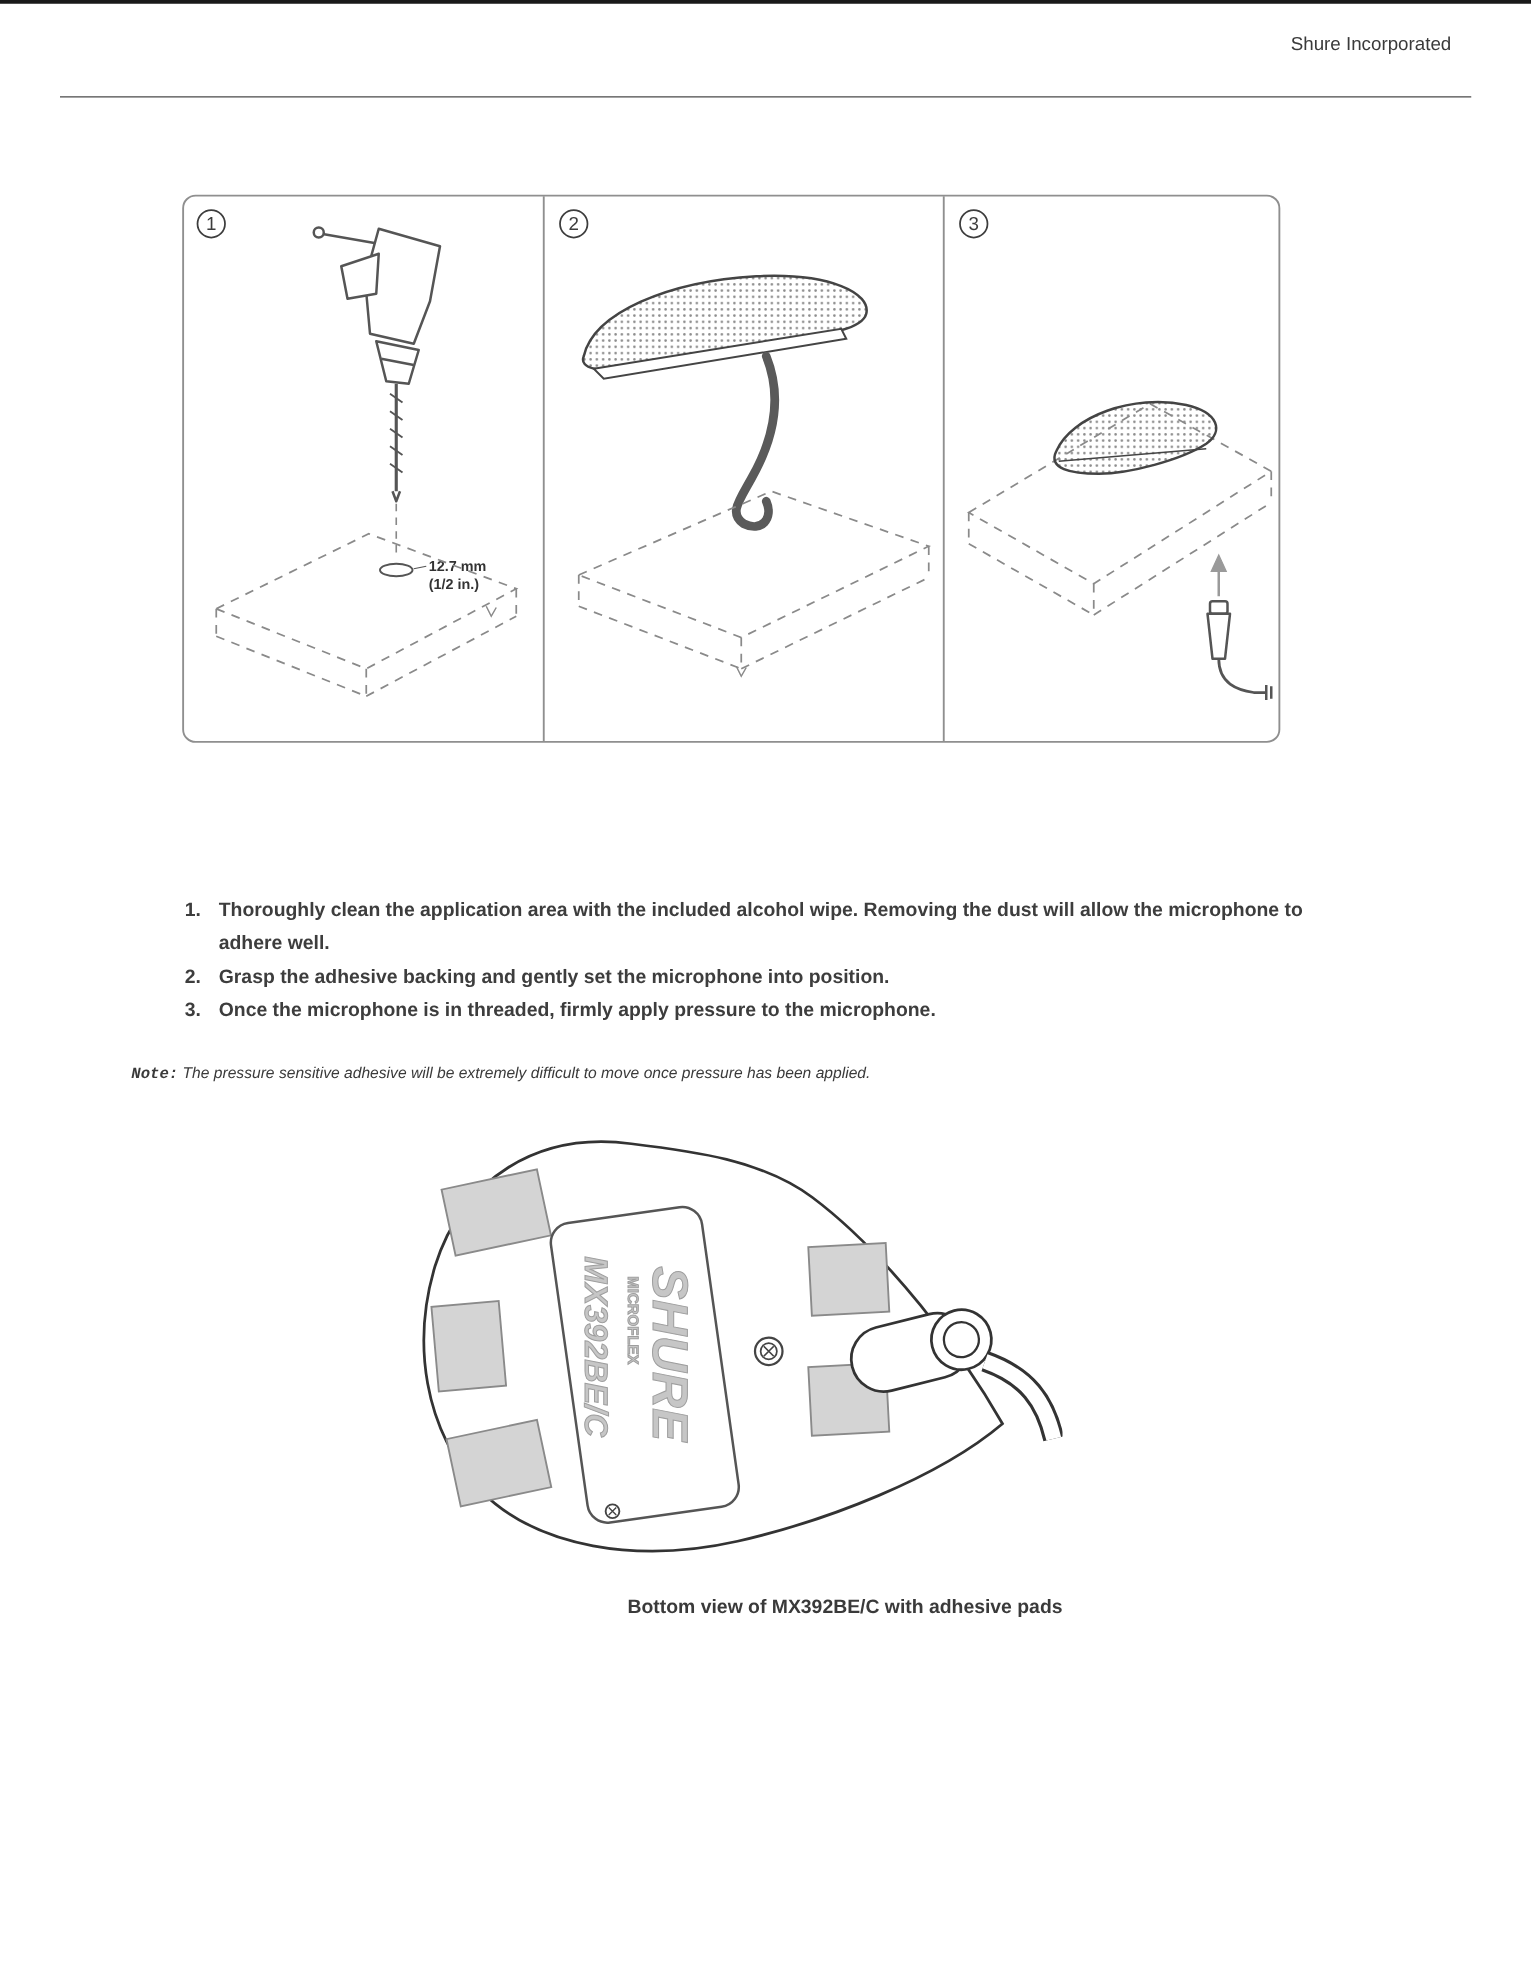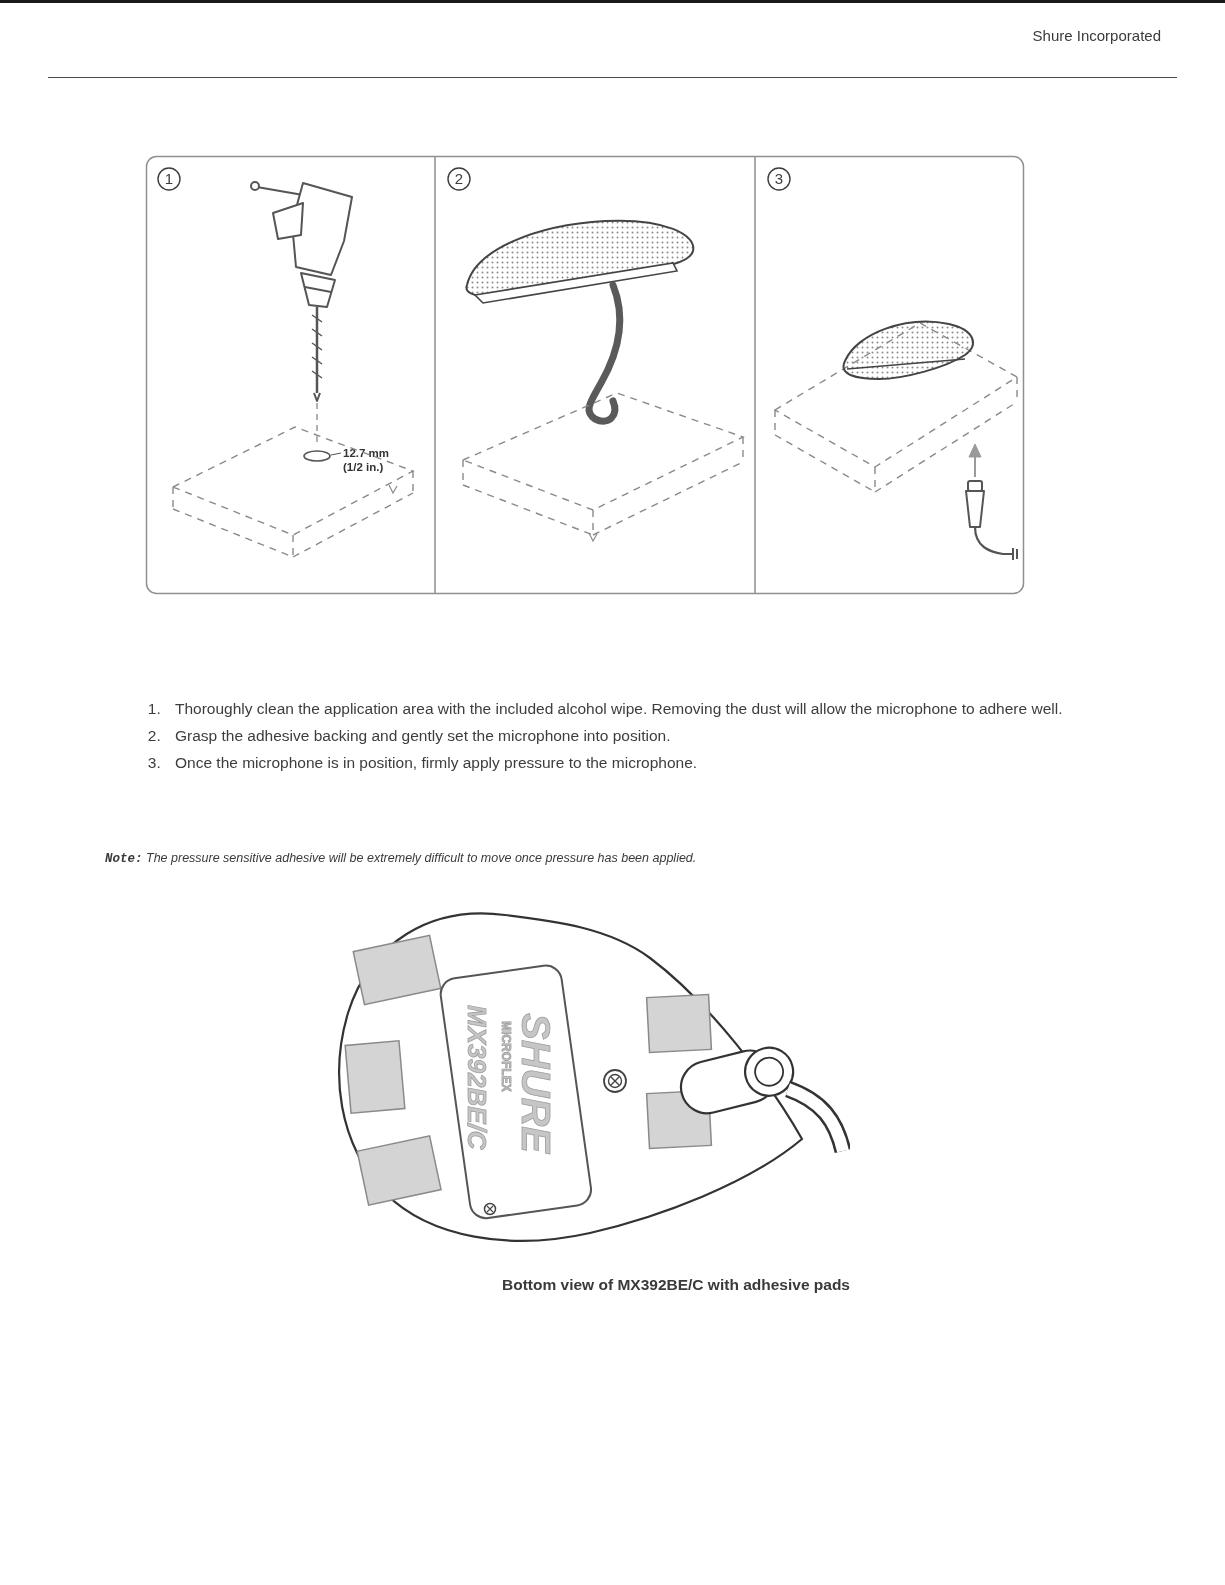--- a/index.html
+++ b/index.html
@@ -23,21 +23,21 @@
     font-size:15px; color:#3a3a3a;
   }
   .header-rule {
     position:absolute; top:77px; left:48px; right:48px;
     border-top:1.5px solid #4a4a4a;
   }
   .fig-panels {
     position:absolute; top:155px; left:145px; width:880px; height:440px;
   }
   .instructions-1 {
-    position:absolute; top:696px; left:137px; width:960px;
+    position:absolute; top:716px; left:137px; width:960px;font-weight:bold;
   }
   .instructions-2 {
     position:absolute; top:1402px; left:137px; width:975px;
   }
   ol.steps { list-style:decimal; padding-left:28px; }
   ol.steps li {
     font-size:15.5px; line-height:26px; padding-left:10px;
     margin-bottom:1px; color:#3d3d3d;
   }
   .note {
@@ -162,21 +162,21 @@
         <path d="M830,372 C830,392 845,397 858,399 L868,399" fill="none" stroke-width="2.2"></path>
         <line x1="868" y1="393" x2="868" y2="405" stroke-width="2"></line>
         <line x1="872" y1="394" x2="872" y2="404" stroke-width="2"></line>
       </g>
     </svg>
   </div>
 
   <ol class="steps instructions-1">
     <li>Thoroughly clean the application area with the included alcohol wipe. Removing the dust will allow the microphone to adhere well.</li>
     <li>Grasp the adhesive backing and gently set the microphone into position.</li>
-    <li>Once the microphone is in position, firmly apply pressure to the microphone.</li>
+    <li>Once the microphone is in threaded, firmly apply pressure to the microphone.</li>
   </ol>
 
   <p class="note">
     <span class="note-label">Note:</span>
     <span>The pressure sensitive adhesive will be extremely difficult to move once pressure has been applied.</span>
   </p>
 
   <div class="fig-bottom">
     <svg width="520" height="345" viewBox="0 0 520 345">
 

